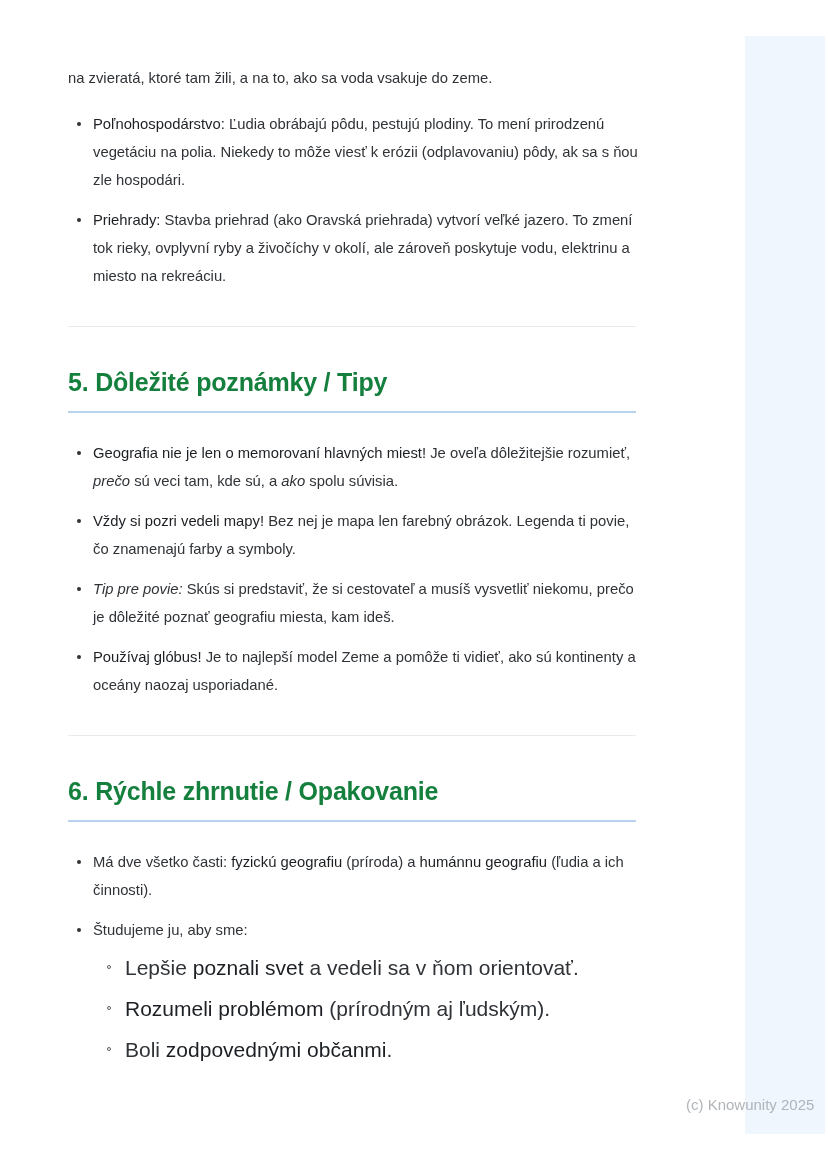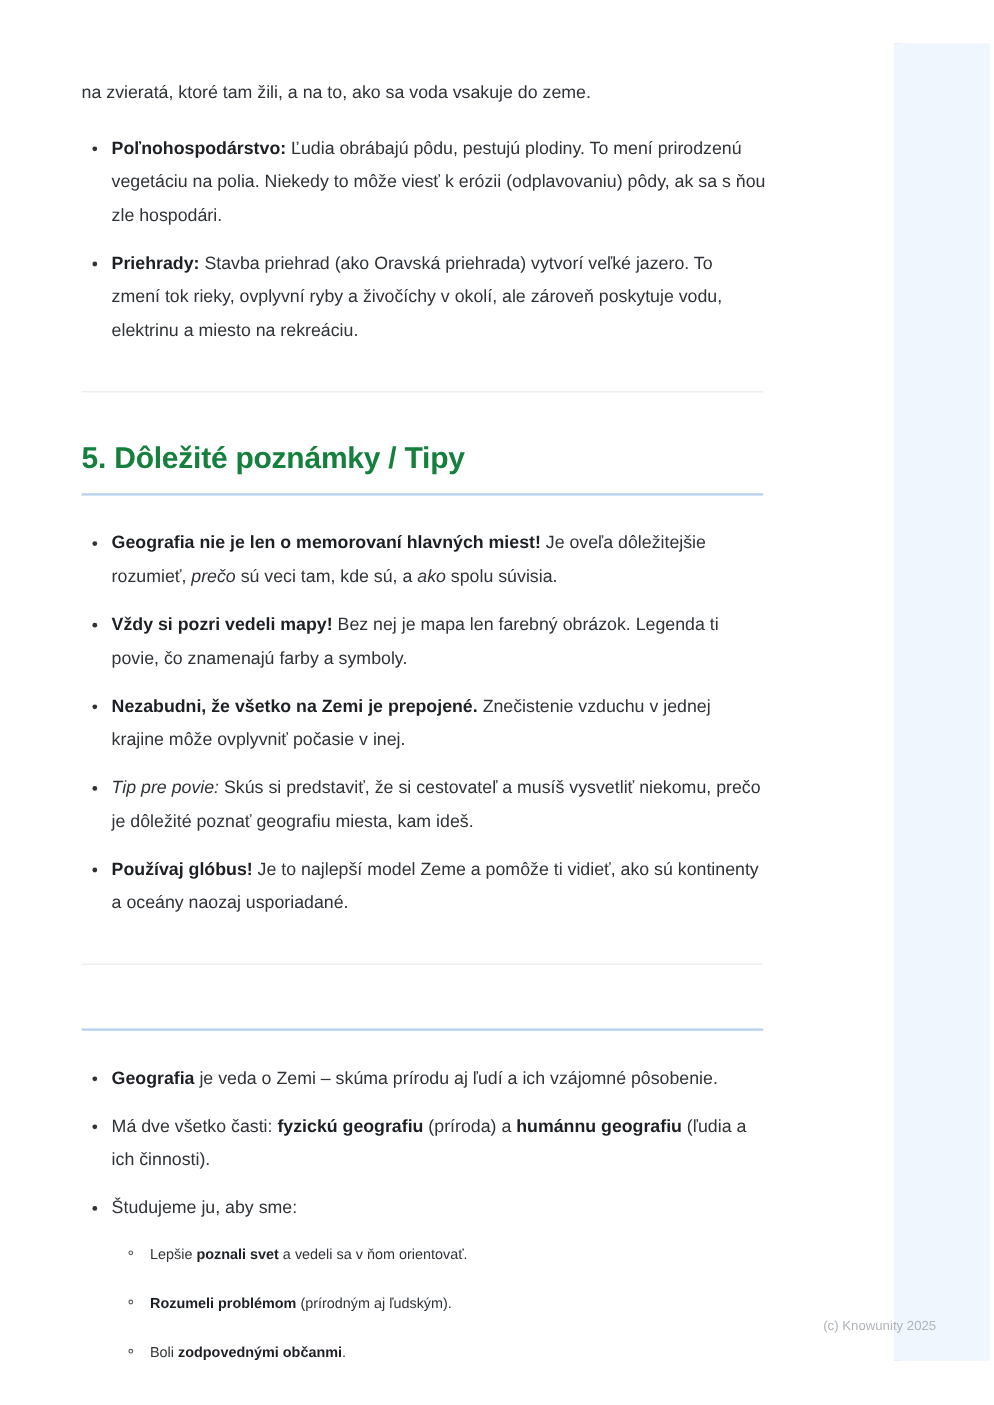--- a/index.html
+++ b/index.html
@@ -108,51 +108,51 @@
   ul.bullets > li:last-child { margin-bottom: 0; }
 
   ul.subbullets {
     list-style: none;
     margin: 10px 0 0 0;
     padding: 0;
   }
   ul.subbullets > li {
     position: relative;
     padding-left: 32px;
-    font-size: 12px;
+    font-size: 21px;
     line-height: 28px;
     color: #2f3337;
     margin-bottom: 13px;
   }
   ul.subbullets > li::before {
     content: "";
     position: absolute;
     left: 14px;
     top: 11px;
     width: 4px;
     height: 4px;
     border-radius: 50%;
     border: 1px solid #5a5f64;
     background: transparent;
     box-sizing: border-box;
   }
   ul.subbullets > li:last-child { margin-bottom: 0; }
 
-  b, strong { font-weight: bold; color: #1c1f23; }
+  b, strong { font-weight: normal; color: #1c1f23; }
   i, em { font-style: italic; }
   .gap-rule-to-title    { height: 40px; }
   .gap-title-to-list    { height: 26px; }
   .gap-list-to-rule     { height: 36px; }
 
   
   .footer {
     position: absolute;
     left: 686px;
     top: 1098px;
-    font-size: 11px;
+    font-size: 15px;
     line-height: 14px;
     color: #b0b5ba;
     white-space: nowrap;
   }
 </style>
 </head>
 <body>
 
 <div class="page">
 
@@ -181,41 +181,36 @@
     <div class="gap-title-to-list"></div>
 
     <ul class="bullets">
       <li>
         <b>Geografia nie je len o memorovaní hlavných miest!</b><span> Je oveľa dôležitejšie rozumieť, </span><i>prečo</i><span> sú veci tam, kde sú, a </span><i>ako</i><span> spolu súvisia.</span>
       </li>
       <li>
         <b>Vždy si pozri vedeli mapy!</b><span> Bez nej je mapa len farebný obrázok. Legenda ti povie, čo znamenajú farby a symboly.</span>
       </li>
       <li>
-        <b>Nezabudni, že všetko na Zemi je prepojené.</b><span> Znečistenie vzduchu v jednej krajine môže ovplyvniť počasie v inej.</span>
-      </li>
-      <li>
         <i>Tip pre povie:</i><span> Skús si predstaviť, že si cestovateľ a musíš vysvetliť niekomu, prečo je dôležité poznať geografiu miesta, kam ideš.</span>
       </li>
       <li>
         <b>Používaj glóbus!</b><span> Je to najlepší model Zeme a pomôže ti vidieť, ako sú kontinenty a oceány naozaj usporiadané.</span>
       </li>
     </ul>
 
     <div class="gap-list-to-rule"></div>
     <hr class="rule">
     <div class="gap-rule-to-title"></div>
 
+    <h2 class="section-title">6. Rýchle zhrnutie / Opakovanie</h2>
     <div class="title-underline"></div>
     <div class="gap-title-to-list"></div>
 
     <ul class="bullets">
-      <li>
-        <b>Geografia</b><span> je veda o Zemi – skúma prírodu aj ľudí a ich vzájomné pôsobenie.</span>
-      </li>
 
       <li>
         <span>Má dve všetko časti: </span><b>fyzickú geografiu</b><span> (príroda) a </span><b>humánnu geografiu</b><span> (ľudia a ich činnosti).</span>
       </li>
 
       <li style="margin-bottom:18px;">
         <span>Študujeme ju, aby sme:</span>
         <ul class="subbullets">
           <li>
             <span>Lepšie </span><b>poznali svet</b><span> a vedeli sa v ňom orientovať.</span>

